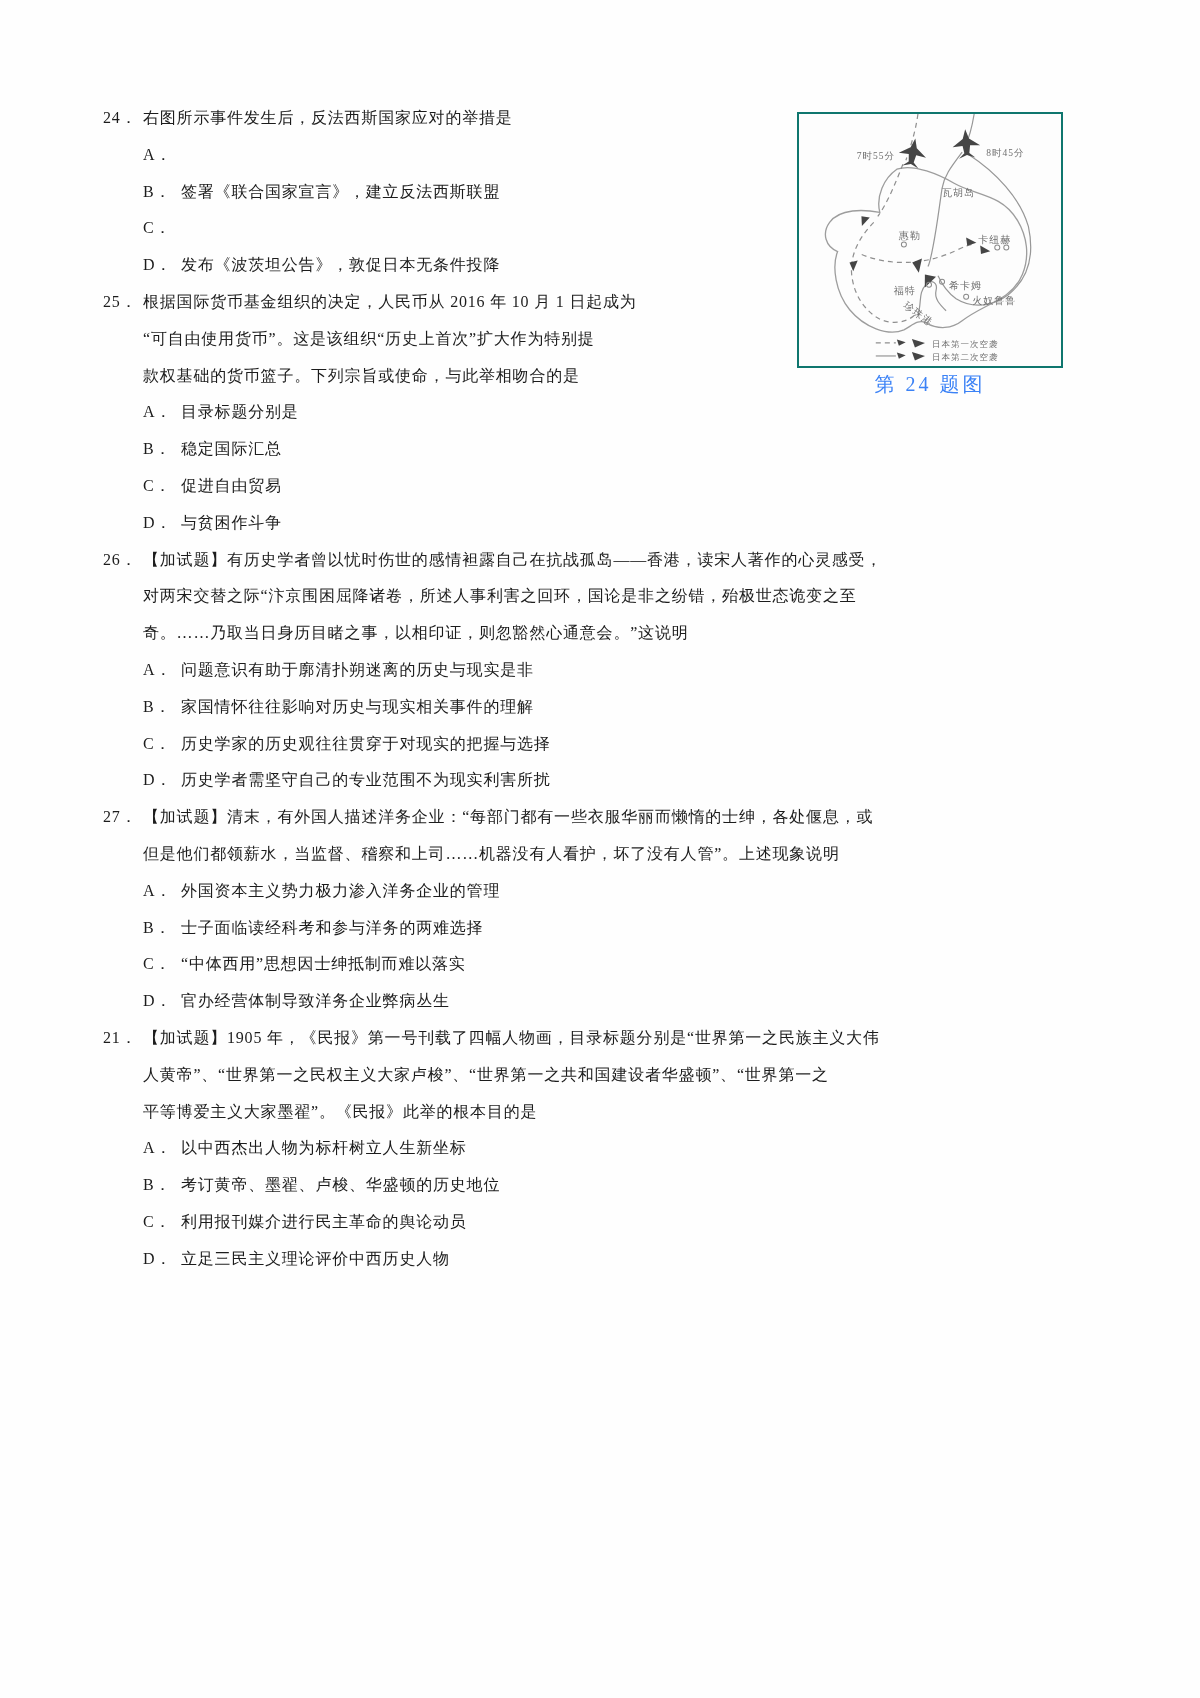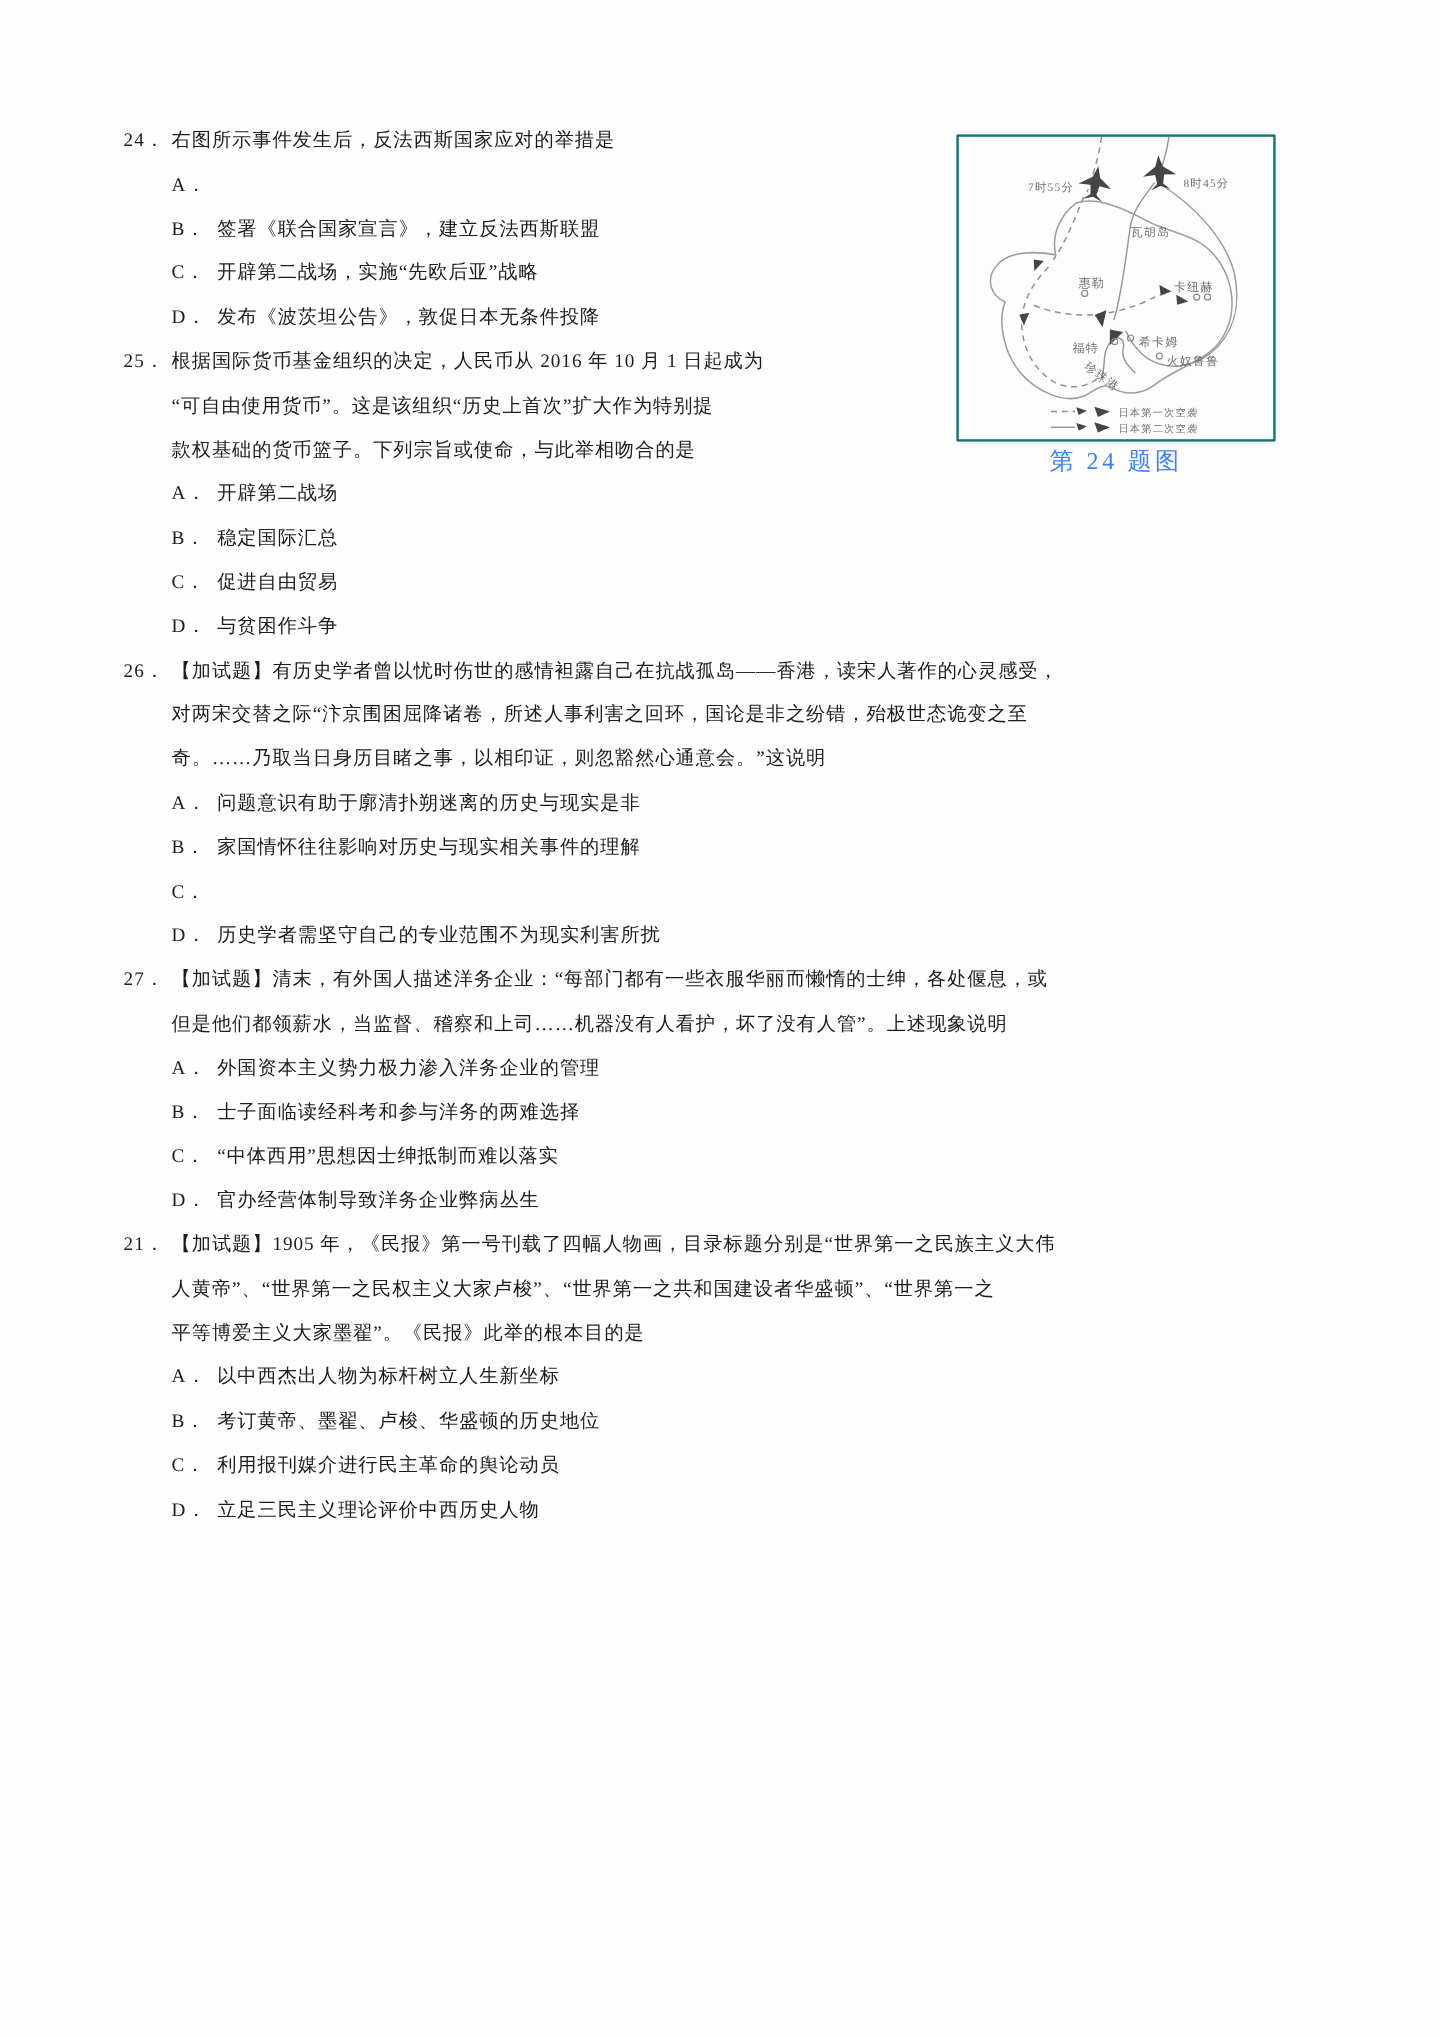--- a/index.html
+++ b/index.html
@@ -115,38 +115,37 @@
         <div class="stem-line">右图所示事件发生后，反法西斯国家应对的举措是</div>
         <div class="opt">
           <span class="opt-label">A．</span>
         </div>
         <div class="opt">
           <span class="opt-label">B．</span>
           <span class="opt-text">签署《联合国家宣言》，建立反法西斯联盟</span>
         </div>
         <div class="opt">
           <span class="opt-label">C．</span>
-          <span class="opt-text">开辟第二战场，实施“先欧后亚”战略</span>
         </div>
         <div class="opt">
           <span class="opt-label">D．</span>
           <span class="opt-text">发布《波茨坦公告》，敦促日本无条件投降</span>
         </div>
       </div>
     </div>
 
     <div class="q">
       <div class="q-num">25．</div>
       <div class="q-body">
         <div class="stem-line">根据国际货币基金组织的决定，人民币从 2016 年 10 月 1 日起成为</div>
         <div class="stem-line">“可自由使用货币”。这是该组织“历史上首次”扩大作为特别提</div>
         <div class="stem-line">款权基础的货币篮子。下列宗旨或使命，与此举相吻合的是</div>
         <div class="opt">
           <span class="opt-label">A．</span>
-          <span class="opt-text">开辟第二战场</span>
+          <span class="opt-text">目录标题分别是</span>
         </div>
         <div class="opt">
           <span class="opt-label">B．</span>
           <span class="opt-text">稳定国际汇总</span>
         </div>
         <div class="opt">
           <span class="opt-label">C．</span>
           <span class="opt-text">促进自由贸易</span>
         </div>
         <div class="opt">
@@ -165,20 +164,21 @@
         <div class="opt">
           <span class="opt-label">A．</span>
           <span class="opt-text">问题意识有助于廓清扑朔迷离的历史与现实是非</span>
         </div>
         <div class="opt">
           <span class="opt-label">B．</span>
           <span class="opt-text">家国情怀往往影响对历史与现实相关事件的理解</span>
         </div>
         <div class="opt">
           <span class="opt-label">C．</span>
+          <span class="opt-text">历史学家的历史观往往贯穿于对现实的把握与选择</span>
         </div>
         <div class="opt">
           <span class="opt-label">D．</span>
           <span class="opt-text">历史学者需坚守自己的专业范围不为现实利害所扰</span>
         </div>
       </div>
     </div>
 
     <div class="q">
       <div class="q-num">27．</div>

